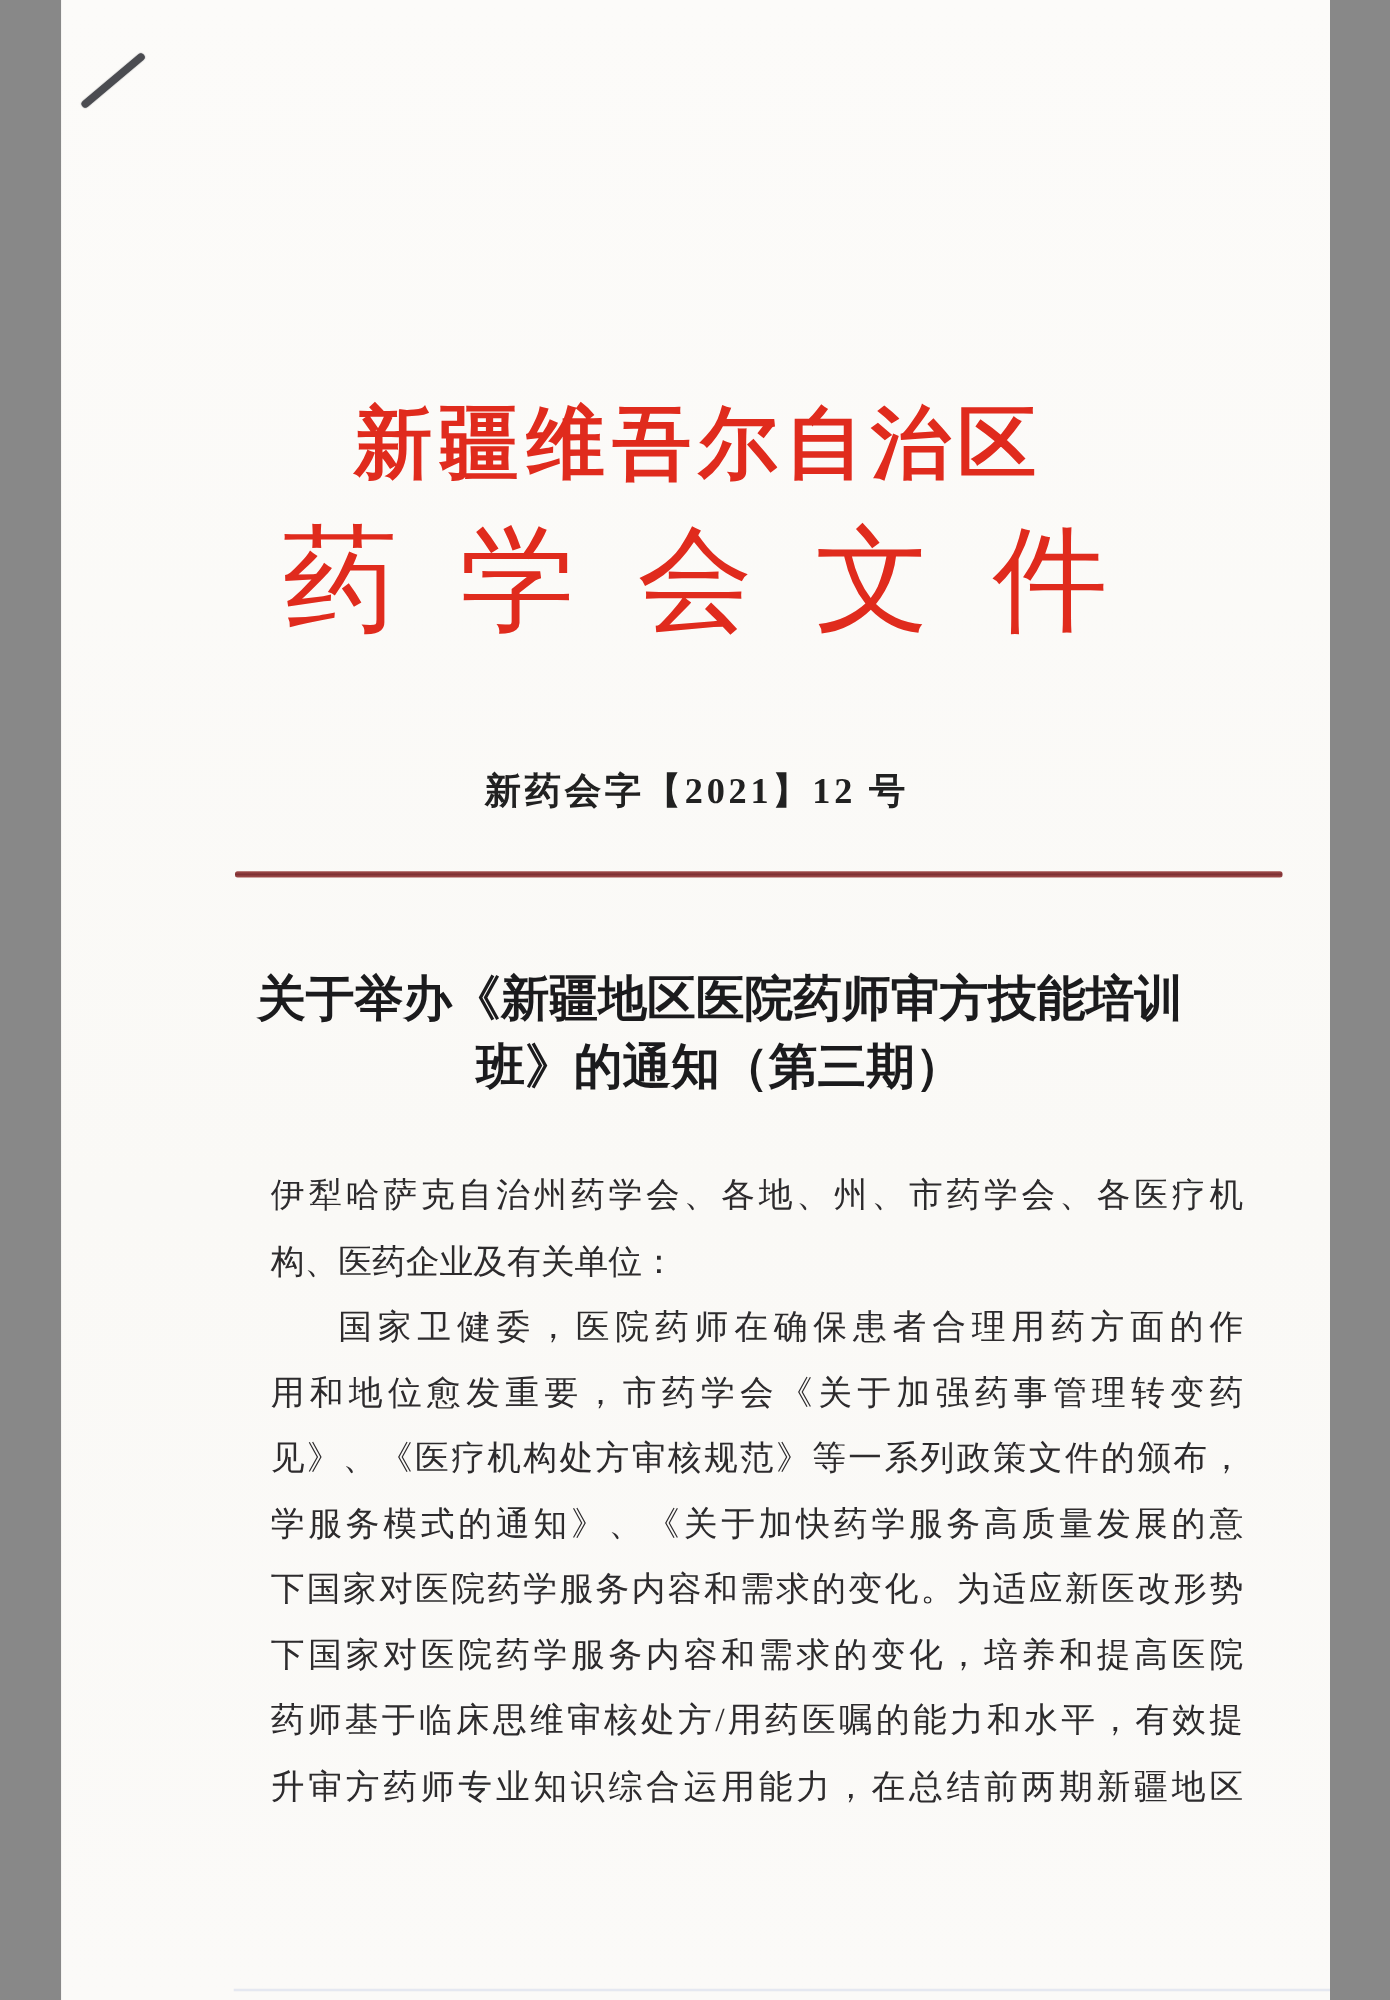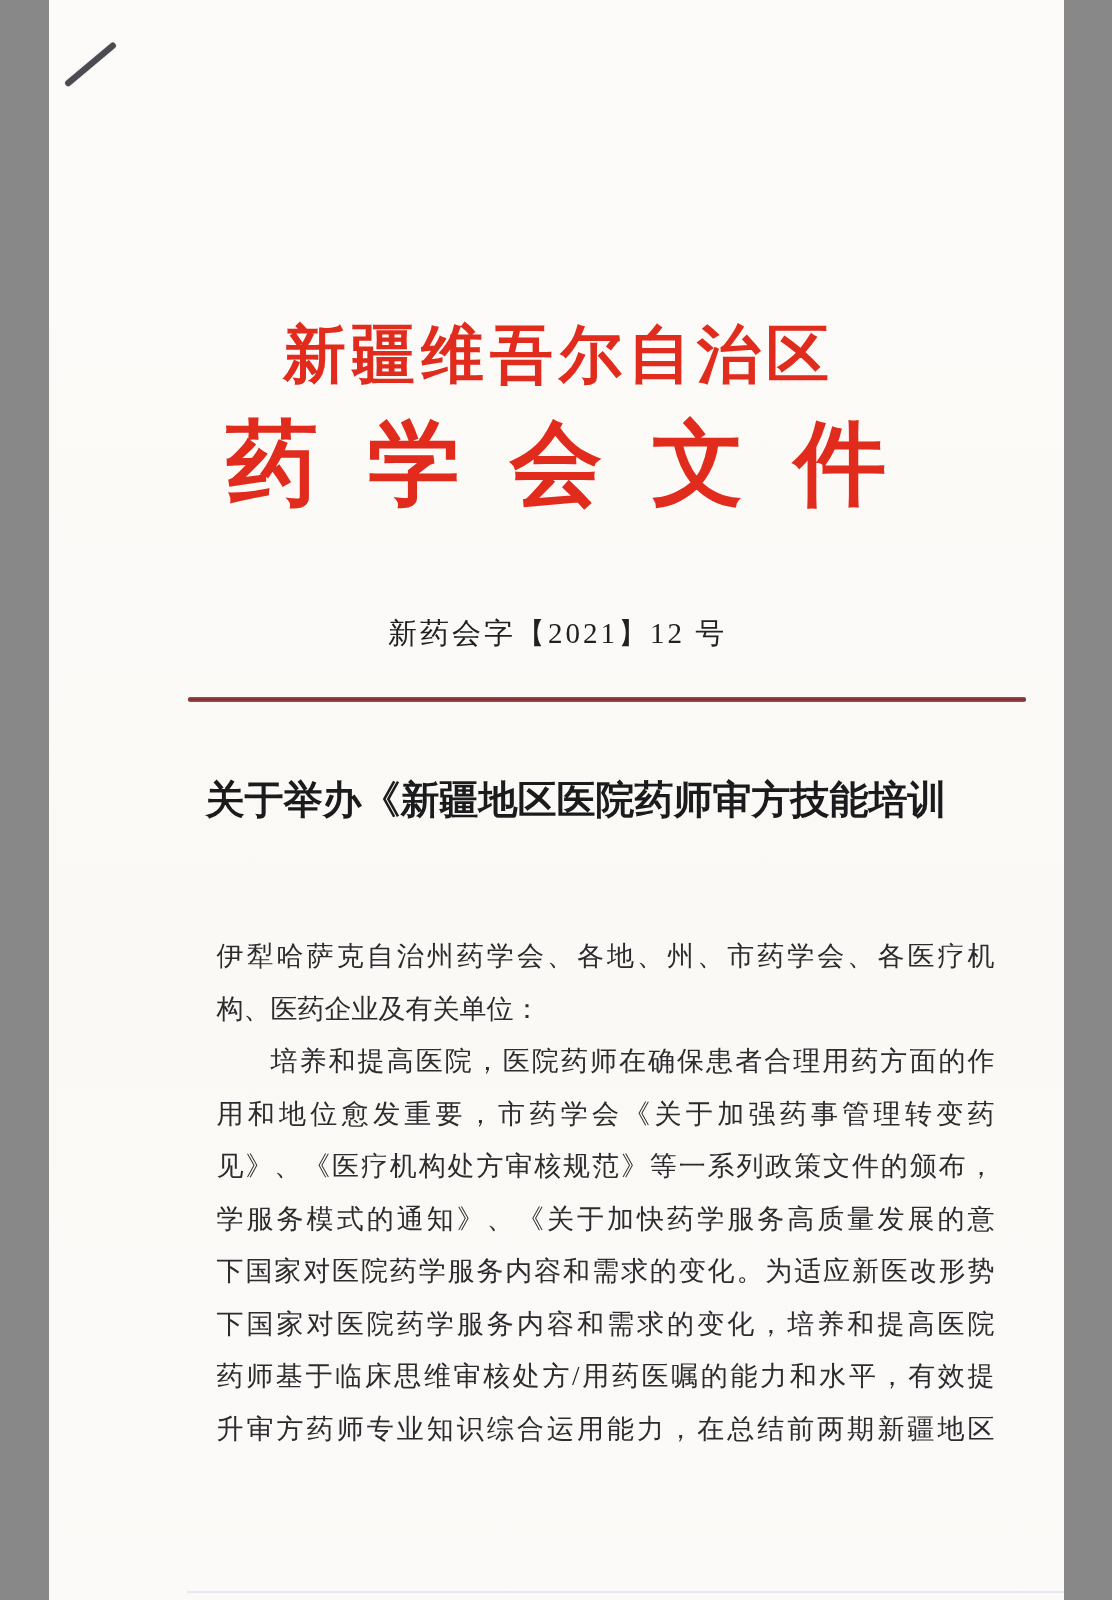--- a/index.html
+++ b/index.html
@@ -15,27 +15,27 @@
     background:#4b4c51; border-radius:4px;
     transform:rotate(-40deg); transform-origin:0 50%;
     box-shadow:0 0 1px #4b4c51;
   }
   .letterhead{position:absolute; top:322px; left:0; right:0; text-align:center;}
   .letterhead .line1{
     font-size:63px; line-height:66px; font-weight:700;
     letter-spacing:6px; text-indent:6px;
   }
   .letterhead .line2{
-    margin-top:26px; font-size:92px; line-height:100px; font-weight:700;
+    margin-top:26px; font-size:92px; line-height:100px; font-weight:400;
     letter-spacing:50px; text-indent:50px;
   }
   .doc-number{
     position:absolute; top:616px; left:0; right:0; text-align:center;
     font-size:29px; line-height:34px; color:#212121;
-    letter-spacing:3px; text-indent:3px;
+    letter-spacing:3px; text-indent:3px;font-weight:bold;
   }
   .red-rule{
     position:absolute; top:697px; left:139px; width:838px; height:5px;
     background:linear-gradient(180deg,#a4504e 0%,#7d2f32 50%,#a4504e 100%);
     border-radius:2px;
   }
   .doc-title{
     position:absolute; top:773px; left:0; right:0; text-align:center;
     font-size:39px; line-height:54px; font-weight:700; color:#1b1b1d;margin-left:40px;
   }
@@ -62,26 +62,27 @@
     <div class="line1" style="color:#e02b1d;">新疆维吾尔自治区</div>
     <div class="line2" style="color:#e02b1d;">药学会文件</div>
   </div>
 
   <div class="doc-number">新药会字【2021】12 号</div>
 
   <div class="red-rule"></div>
 
   <div class="doc-title">
     <div>关于举办《新疆地区医院药师审方技能培训</div>
+    <div>班》的通知（第三期）</div>
   </div>
 
   <div class="content">
     <div class="line just">伊犁哈萨克自治州药学会、各地、州、市药学会、各医疗机</div>
     <div class="line">构、医药企业及有关单位：</div>
-    <div class="line just indent">培养和提高医院，医院药师在确保患者合理用药方面的作</div>
+    <div class="line just indent">国家卫健委，医院药师在确保患者合理用药方面的作</div>
     <div class="line just">用和地位愈发重要，市药学会《关于加强药事管理转变药</div>
     <div class="line just">见》、《医疗机构处方审核规范》等一系列政策文件的颁布，</div>
     <div class="line just">学服务模式的通知》、《关于加快药学服务高质量发展的意</div>
     <div class="line just">下国家对医院药学服务内容和需求的变化。为适应新医改形势</div>
     <div class="line just">下国家对医院药学服务内容和需求的变化，培养和提高医院</div>
     <div class="line just">药师基于临床思维审核处方/用药医嘱的能力和水平，有效提</div>
     <div class="line just">升审方药师专业知识综合运用能力，在总结前两期新疆地区</div>
   </div>
 
   <div class="bottom-edge"></div>

